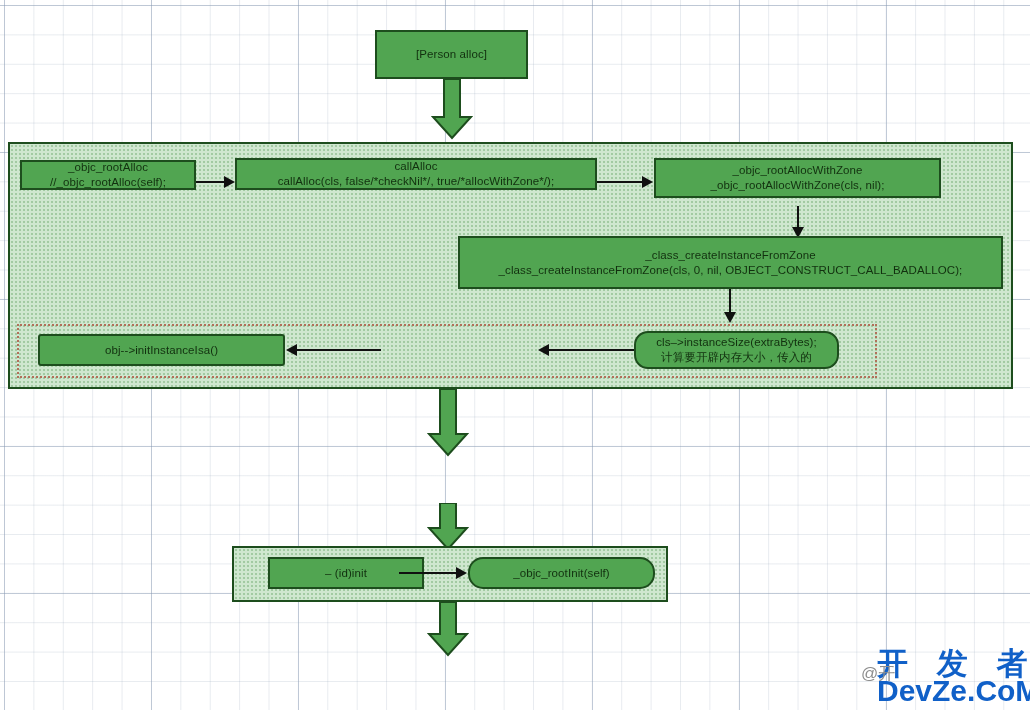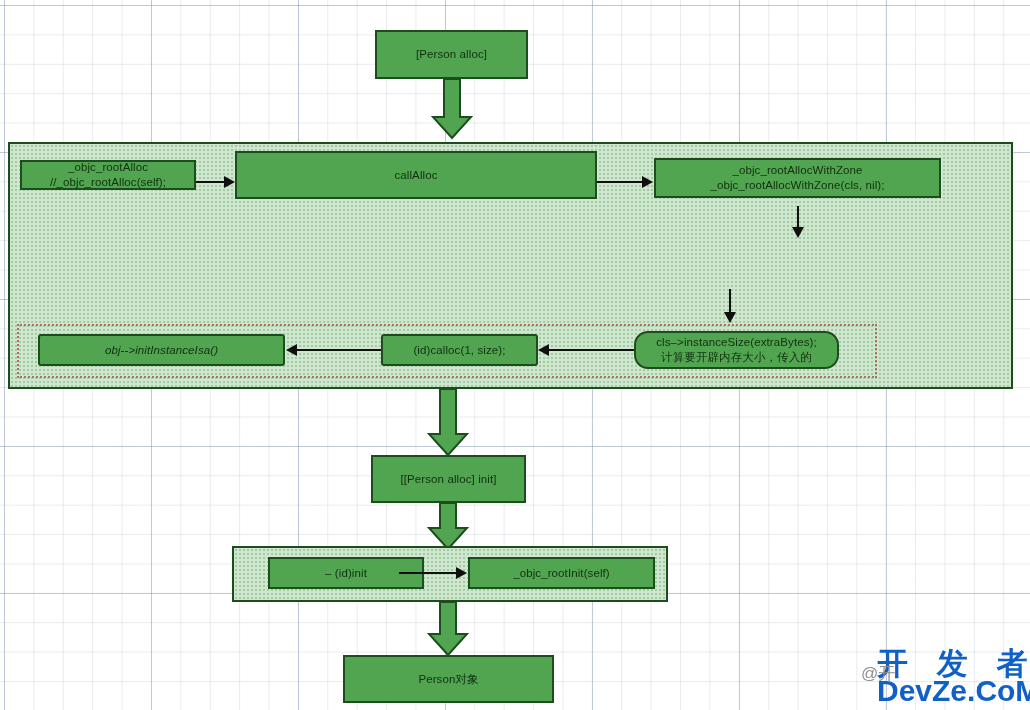--- a/index.html
+++ b/index.html
@@ -151,98 +151,94 @@
   <div class="group" style="left:8px; top:142px; width:1005px; height:247px;"></div>
 
   <div class="node" style="left:20px; top:160px; width:176px; height:30px;">
     <span class="ln">_objc_rootAlloc</span>
     <span class="ln">//_objc_rootAlloc(self);</span>
   </div>
 
   <div class="hline" style="left:196px; top:181px; width:29px;"></div>
   <div class="arrowhead-r" style="left:224px; top:176px;"></div>
 
-  <div class="node" style="left:235px; top:151px; width:362px; height:48px;">
+  <div class="node" style="left:235px; top:158px; width:362px; height:32px;">
     <span class="ln">callAlloc</span>
+    <span class="ln">callAlloc(cls, false/*checkNil*/, true/*allocWithZone*/);</span>
   </div>
 
   <div class="hline" style="left:597px; top:181px; width:46px;"></div>
   <div class="arrowhead-r" style="left:642px; top:176px;"></div>
 
   <div class="node" style="left:654px; top:158px; width:287px; height:40px;">
     <span class="ln">_objc_rootAllocWithZone</span>
     <span class="ln">_objc_rootAllocWithZone(cls, nil);</span>
   </div>
 
   <div class="vline" style="left:797px; top:206px; height:25px;"></div>
   <div class="arrowhead-d" style="left:792px; top:227px;"></div>
 
+  <div class="node" style="left:458px; top:236px; width:545px; height:53px;">
+    <span class="ln">_class_createInstanceFromZone</span>
+    <span class="ln">_class_createInstanceFromZone(cls, 0, nil, OBJECT_CONSTRUCT_CALL_BADALLOC);</span>
+  </div>
 
   <div class="vline" style="left:729px; top:289px; height:26px;"></div>
   <div class="arrowhead-d" style="left:724px; top:312px;"></div>
 
   <div class="dashgroup" style="left:17px; top:324px; width:860px; height:54px;"></div>
 
-  <div class="node" style="left:38px; top:334px; width:247px; height:32px; border-radius:3px;font-style:italic;">
+  <div class="node" style="left:38px; top:334px; width:247px; height:32px; border-radius:3px;">
     <span class="ln">obj--&gt;initInstanceIsa()</span>
   </div>
 
   <div class="hline" style="left:296px; top:349px; width:85px;"></div>
   <div class="arrowhead-l" style="left:286px; top:344px;"></div>
 
-  <div class="node" style="left:381px; top:334px; width:157px; height:32px; border-radius:3px;">
-    <span class="ln">(id)calloc(1, size);</span>
-  </div>
 
   <div class="hline" style="left:548px; top:349px; width:86px;"></div>
   <div class="arrowhead-l" style="left:538px; top:344px;"></div>
 
   <div class="node" style="left:634px; top:331px; width:205px; height:38px; border-radius:14px;">
     <span class="ln">cls–&gt;instanceSize(extraBytes);</span>
     <span class="ln">计算要开辟内存大小，传入的</span>
   </div>
 
   <div class="bigarrow" style="left:427px; top:389px; width:42px; height:68px;">
     <svg width="42" height="68" viewBox="0 0 42 68">
       <polygon points="13,0 29,0 29,45 40,45 21,66 2,45 13,45" fill="#51a551" stroke="#1d4d1d" stroke-width="2"></polygon>
     </svg>
   </div>
 
-  <div class="node" style="left:371px; top:455px; width:155px; height:48px;">
-    <span class="ln">[[Person alloc] init]</span>
-  </div>
 
   <div class="bigarrow" style="left:427px; top:503px; width:42px; height:48px;">
     <svg width="42" height="48" viewBox="0 0 42 48">
       <polygon points="13,0 29,0 29,25 40,25 21,46 2,25 13,25" fill="#51a551" stroke="#1d4d1d" stroke-width="2"></polygon>
     </svg>
   </div>
 
   <div class="group" style="left:232px; top:546px; width:436px; height:56px;"></div>
 
   <div class="node" style="left:268px; top:557px; width:156px; height:32px;">
     <span class="ln">– (id)init</span>
   </div>
 
   <div class="hline" style="left:399px; top:572px; width:58px;"></div>
   <div class="arrowhead-r" style="left:456px; top:567px;"></div>
 
-  <div class="node" style="left:468px; top:557px; width:187px; height:32px;">
+  <div class="node" style="left:468px; top:557px; width:187px; height:32px;border-radius:15px;">
     <span class="ln">_objc_rootInit(self)</span>
   </div>
 
   <div class="bigarrow" style="left:427px; top:602px; width:42px; height:55px;">
     <svg width="42" height="55" viewBox="0 0 42 55">
       <polygon points="13,0 29,0 29,32 40,32 21,53 2,32 13,32" fill="#51a551" stroke="#1d4d1d" stroke-width="2"></polygon>
     </svg>
   </div>
 
-  <div class="node" style="left:343px; top:655px; width:211px; height:48px;">
-    <span class="ln">Person对象</span>
-  </div>
 
   <div class="watermark" style="left:877px; top:648px;">
     <div class="wm-at">@开</div>
     <div class="wm-cn">开 发 者</div>
     <div class="wm-en">DevZe.CoM</div>
   </div>
 
 </div>
 
 </body></html>

